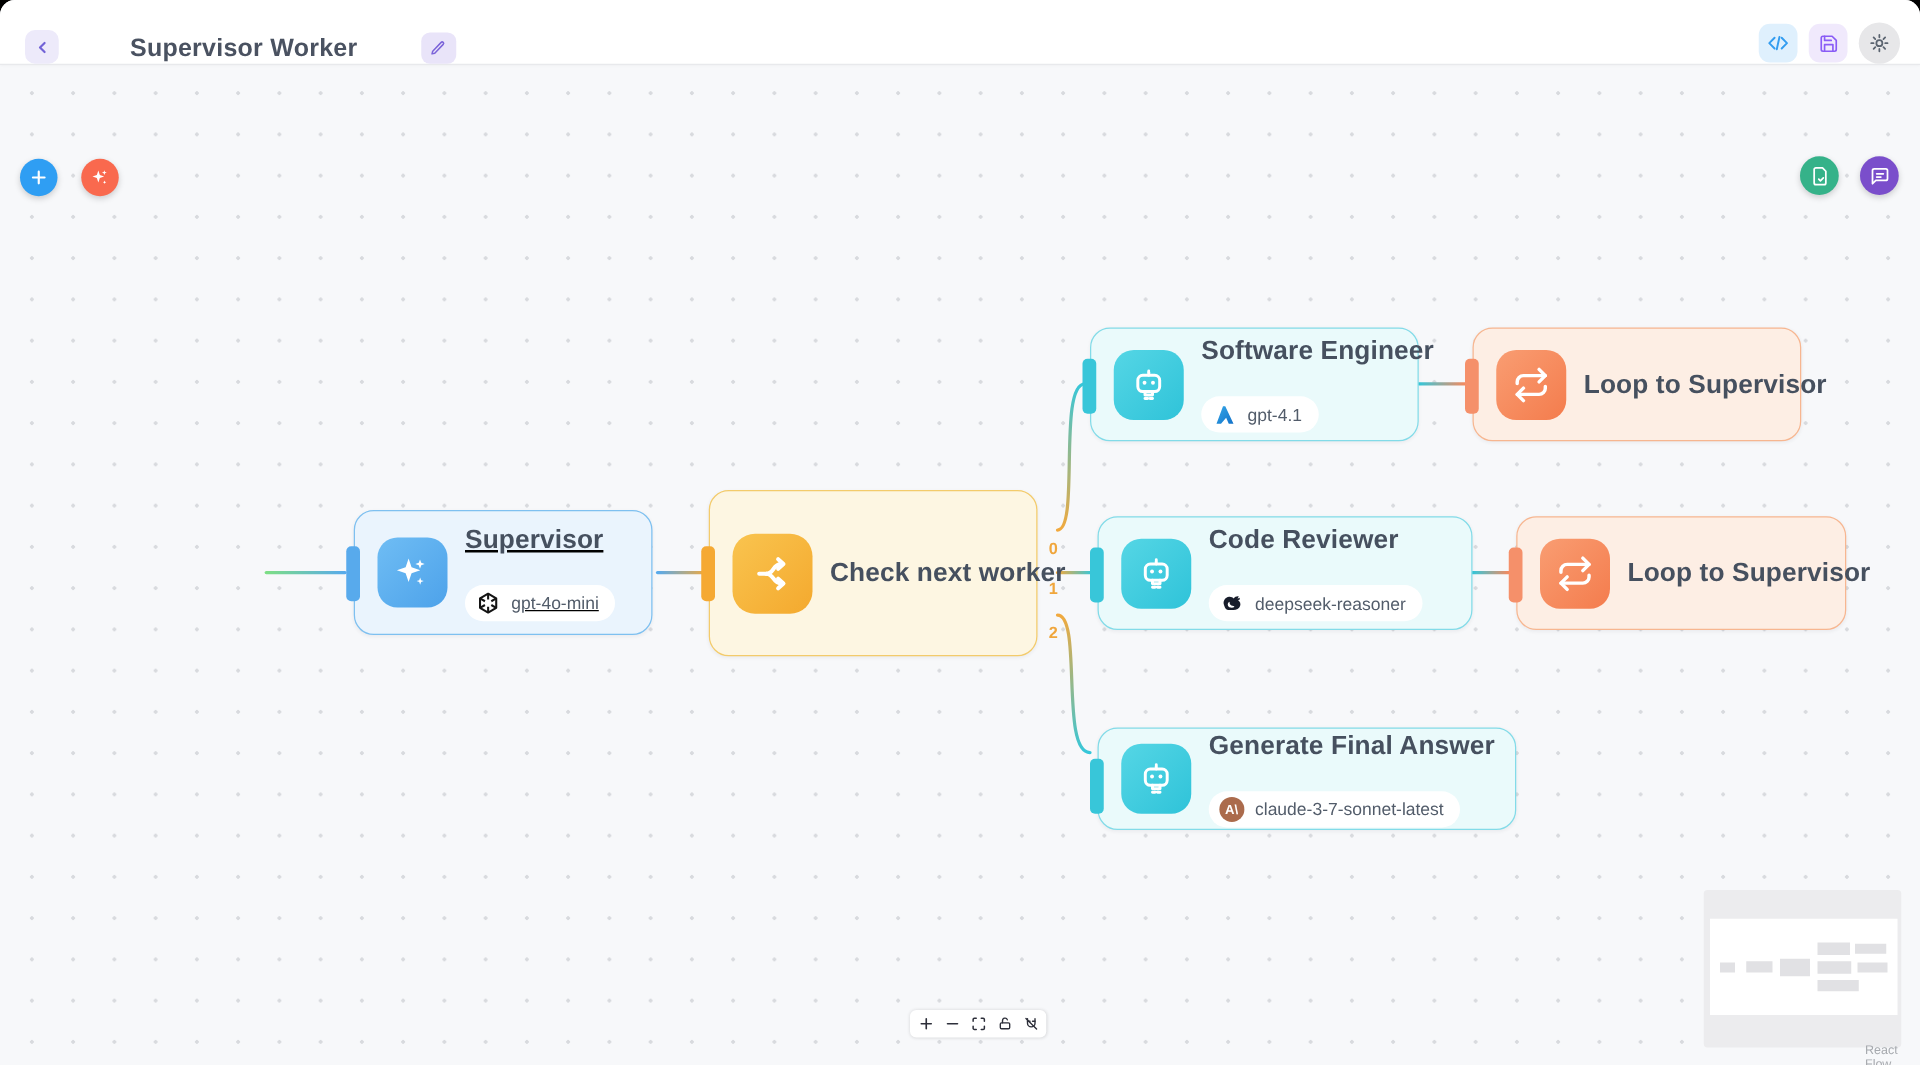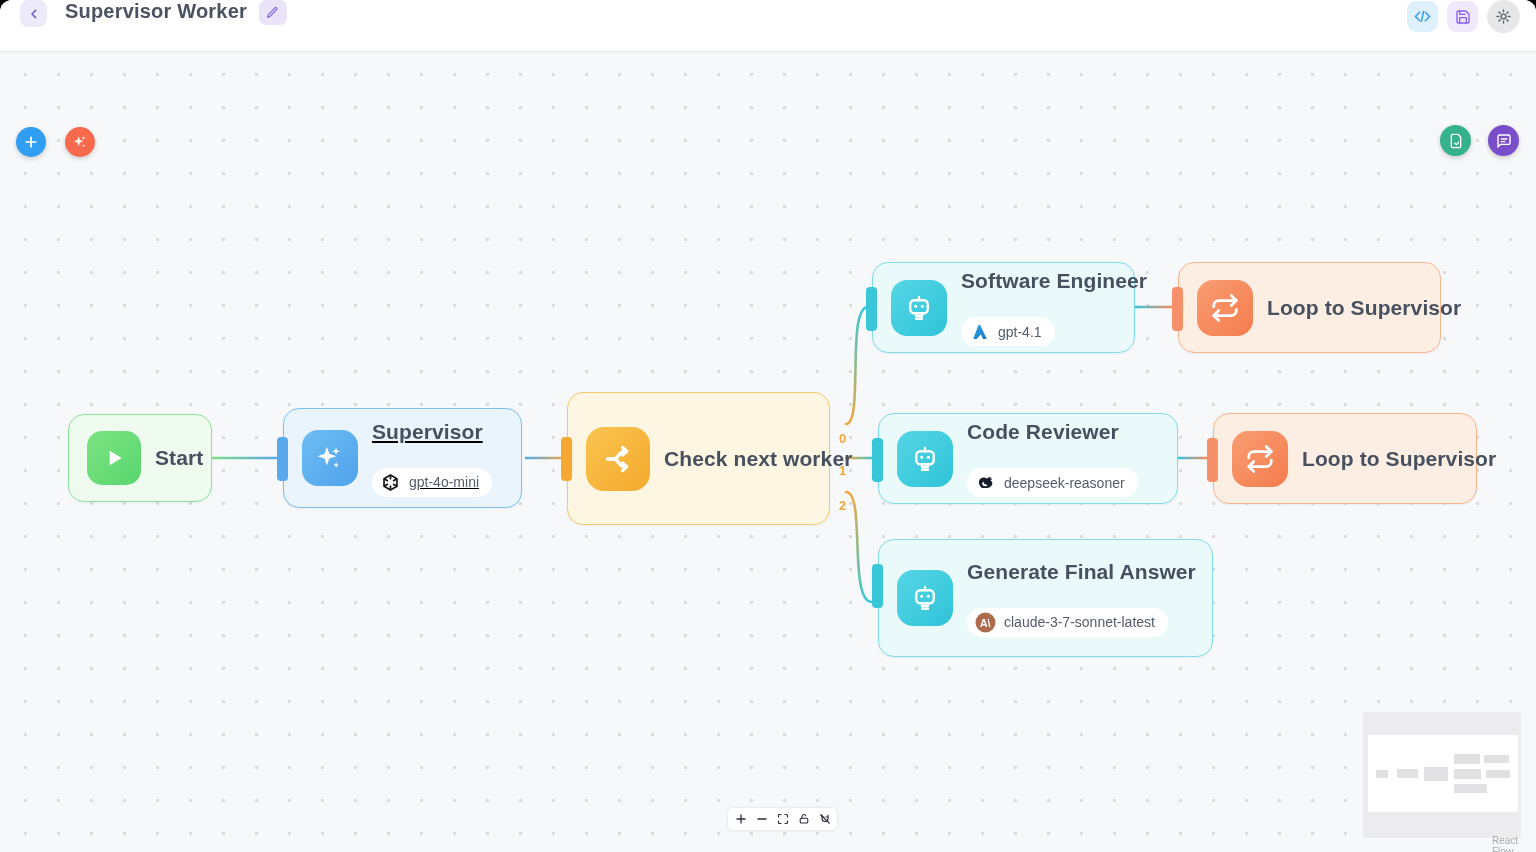--- a/index.html
+++ b/index.html
@@ -4,21 +4,21 @@
 <style>
   * { margin:0; padding:0; box-sizing:border-box; }
   html,body { background:#000; }
   body { font-family:"Liberation Sans", sans-serif; }
   .app { position:relative; width:1536px; height:852px; overflow:hidden;
          border-radius:12px 12px 0 0; background:#f7f8fa; }
 
   
   .header { position:absolute; top:0; left:0; right:0; height:52px; background:#fff;
             border-bottom:1px solid #e8e9ec; box-shadow:0 1px 2px rgba(0,0,0,.03);
-            display:flex; align-items:flex-start; padding:0 16px; z-index:30; }
+            display:flex; align-items:flex-end; padding:0 16px; z-index:30;gap:39px; }
   .hbtn { display:inline-flex; align-items:center; justify-content:center; border:none;
           cursor:pointer; background:transparent; }
   .back-btn { width:27px; height:27px; border-radius:8px; background:#edeafa; color:#7263d6; margin-left:4px; }
   .title { font-size:20px; font-weight:700; color:#4a5261; margin-left:18px; letter-spacing:.2px; }
   .edit-btn { width:28px; height:25px; border-radius:7px; background:#e9e4f9; color:#7c64d9; margin-left:12px; }
   .header-right { margin-left:auto; display:flex; align-items:center; gap:9px; }
   .hr-btn { width:31px; height:31px; border-radius:9px; }
   .code-btn { background:#dff0fd; color:#339df0; }
   .save-btn { background:#f0e9fc; color:#8a5cf6; }
   .gear-btn { width:33px; height:33px; border-radius:50%; background:#e7e7e9; color:#5b6470; }
@@ -184,28 +184,20 @@
         <path d="M 846 440 C 866 440, 848 550, 872 550" stroke="url(#g5)"></path>
         <path d="M 1135 255 H 1174" stroke="url(#g6)"></path>
         <path d="M 1178 406 H 1209" stroke="url(#g7)"></path>
       </g>
     </svg>
 
     <div class="edge-label" style="left:839px;top:379px">0</div>
     <div class="edge-label" style="left:839px;top:411px">1</div>
     <div class="edge-label" style="left:839px;top:446px">2</div>
 
-    <div class="node theme-green" style="left:68px;top:362px;width:144px;height:88px">
-      <div class="icon-box ib-52 ib-green">
-        <svg width="26" height="26" viewBox="0 0 24 24" fill="#fff">
-            <path d="M8 5.2 19 12 8 18.8Z"></path>
-          </svg>
-      </div>
-      <div class="node-title">Start</div>
-    </div>
 
     <div class="node theme-blue" style="left:283px;top:356px;width:239px;height:100px">
       <span class="handle h-blue" style="top:28px"></span>
       <div class="icon-box ib-56 ib-blue">
         <svg width="30" height="30" viewBox="0 0 24 24" fill="#fff">
             <path d="M9.5 3 11.4 8.6 17 10.5 11.4 12.4 9.5 18 7.6 12.4 2 10.5 7.6 8.6Z"></path>
             <path d="M16.8 3.6l.8 2.2 2.2.8-2.2.8-.8 2.2-.8-2.2-2.2-.8 2.2-.8Z"></path>
             <path d="M16.9 15.2l.6 1.7 1.7.6-1.7.6-.6 1.7-.6-1.7-1.7-.6 1.7-.6Z"></path>
           </svg>
       </div>
@@ -312,21 +304,21 @@
         <svg width="30" height="30" viewBox="0 0 24 24" fill="none" stroke="#fff" stroke-width="2.2" stroke-linecap="round" stroke-linejoin="round">
             <path d="m17 2 4 4-4 4"></path>
             <path d="M3 11v-1a4 4 0 0 1 4-4h14"></path>
             <path d="m7 22-4-4 4-4"></path>
             <path d="M21 13v1a4 4 0 0 1-4 4H3"></path>
           </svg>
       </div>
       <div class="node-title">Loop to Supervisor</div>
     </div>
 
-    <div class="node theme-cyan" style="left:878px;top:487px;width:335px;height:118px">
+    <div class="node theme-cyan" style="left:878px;top:530px;width:335px;height:82px">
       <span class="handle h-cyan" style="top:24px"></span>
       <div class="icon-box ib-56 ib-cyan">
         <svg width="30" height="30" viewBox="0 0 24 24" fill="none" stroke="#fff" stroke-width="1.9" stroke-linecap="round" stroke-linejoin="round">
           <path d="M12 5.8V3.8"></path>
             <circle cx="12" cy="3" r=".9" fill="#fff" stroke="none"></circle>
           <rect x="5" y="5.8" width="14" height="10.4" rx="3.2"></rect>
           <circle cx="9.3" cy="10.6" r="1.25" fill="#fff" stroke="none"></circle>
             <circle cx="14.7" cy="10.6" r="1.25" fill="#fff" stroke="none"></circle>
           <path d="M9.6 16.2v2.2M14.4 16.2v2.2M9.6 20.6h1.6M12.8 20.6h1.6M10.4 18.4h3.2"></path>
         </svg>

